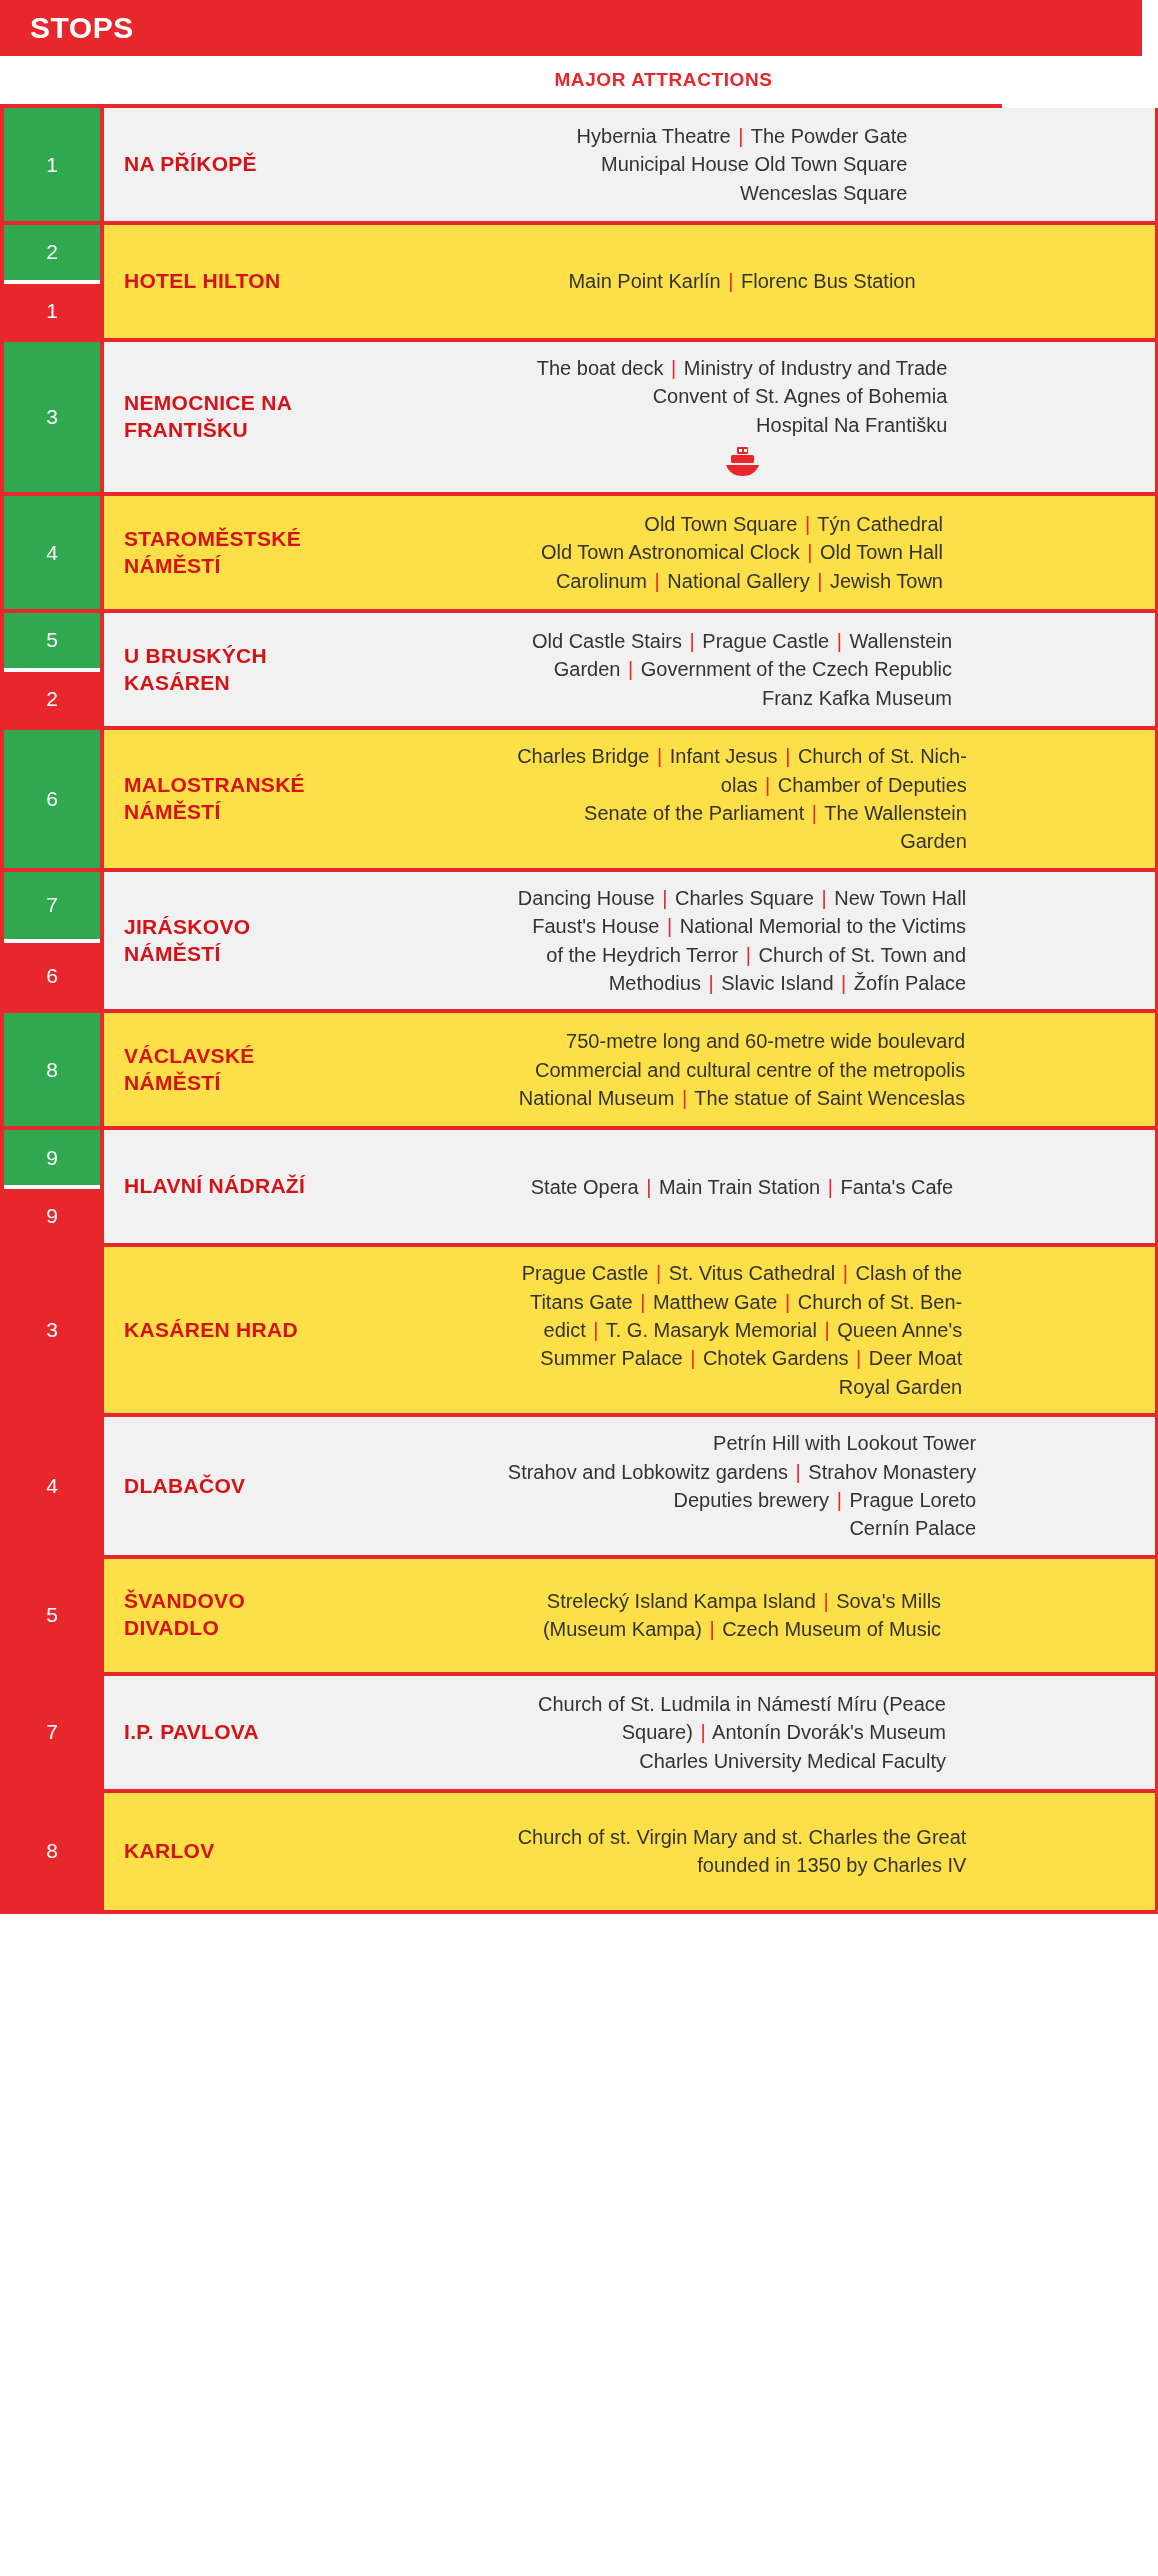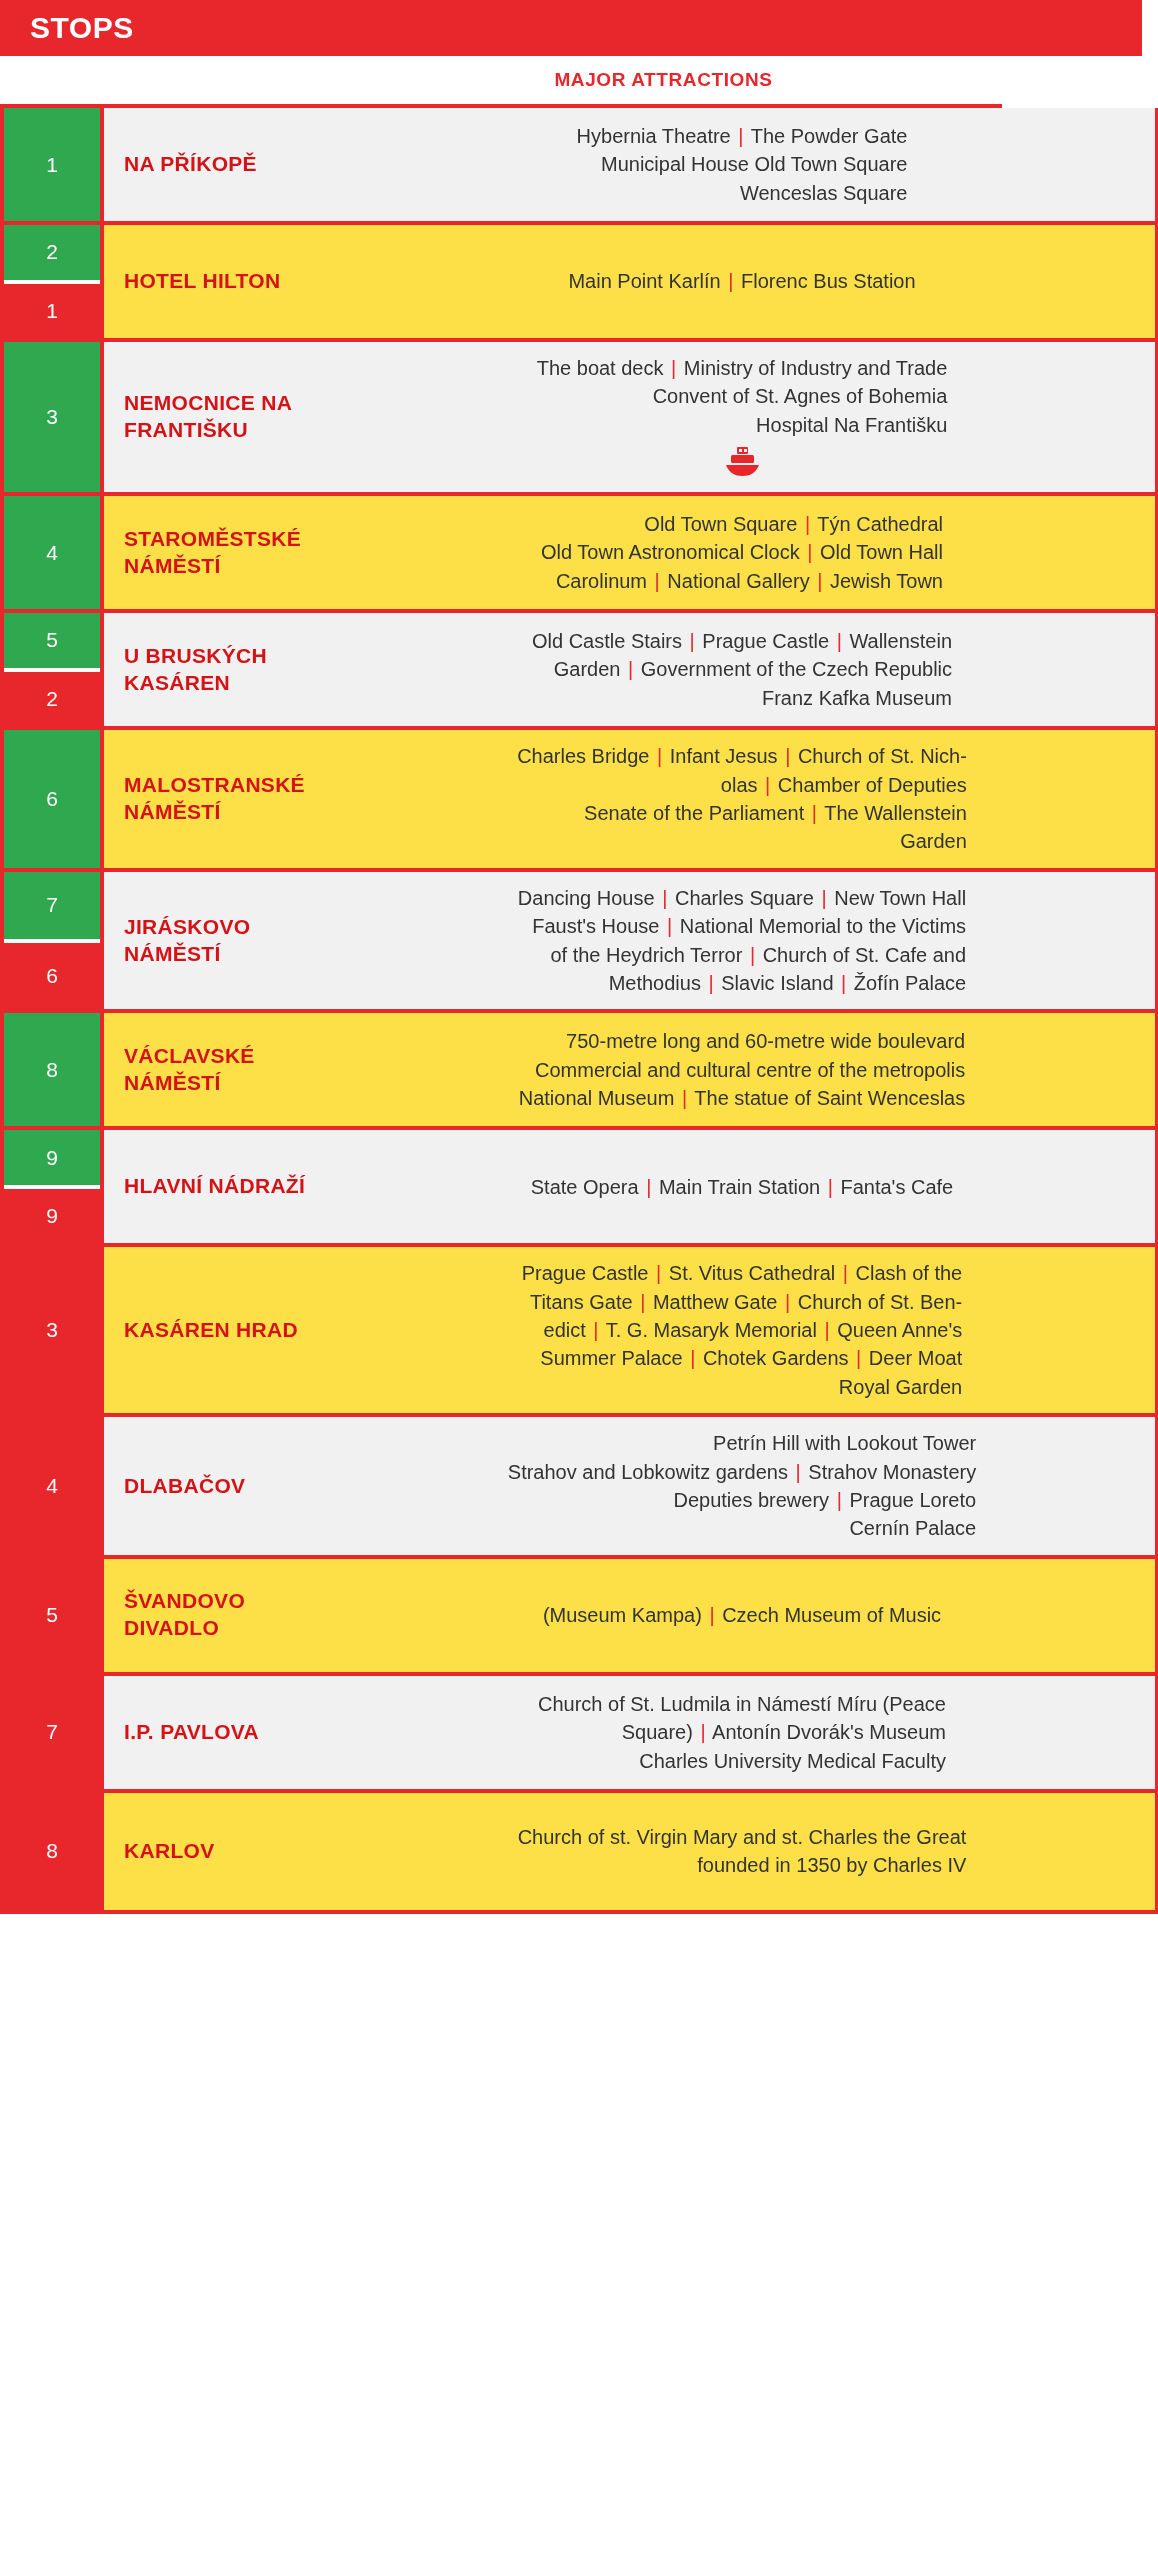--- a/index.html
+++ b/index.html
@@ -236,21 +236,21 @@
       <div class="row shaded">
         <div class="col-num">
           <div class="badge green split-top">7</div>
           <div class="badge red">6</div>
         </div>
         <div class="col-name">JIRÁSKOVO NÁMĚSTÍ</div>
         <div class="col-attr">
           <div class="attr-text">
             <div><span>Dancing House </span><span class="sep">|</span><span> Charles Square </span><span class="sep">|</span><span> New Town Hall</span></div>
             <div><span>Faust's House </span><span class="sep">|</span><span> National Memorial to the Victims</span></div>
-            <div><span>of the Heydrich Terror </span><span class="sep">|</span><span> Church of St. Cafe and</span></div>
+            <div><span>of the Heydrich Terror </span><span class="sep">|</span><span> Church of St. Town and</span></div>
             <div><span>Methodius </span><span class="sep">|</span><span> Slavic Island </span><span class="sep">|</span><span> Žofín Palace</span></div>
           </div>
         </div>
       </div>
       <div class="row plain">
         <div class="col-num">
           <div class="badge green">8</div>
         </div>
         <div class="col-name">VÁCLAVSKÉ NÁMĚSTÍ</div>
         <div class="col-attr">
@@ -302,20 +302,21 @@
           </div>
         </div>
       </div>
       <div class="row plain">
         <div class="col-num">
           <div class="badge red">5</div>
         </div>
         <div class="col-name">ŠVANDOVO DIVADLO</div>
         <div class="col-attr">
           <div class="attr-text">
+            <div><span>Strelecký Island Kampa Island </span><span class="sep">|</span><span> Sova's Mills</span></div>
             <div><span>(Museum Kampa) </span><span class="sep">|</span><span> Czech Museum of Music</span></div>
           </div>
         </div>
       </div>
       <div class="row shaded">
         <div class="col-num">
           <div class="badge red">7</div>
         </div>
         <div class="col-name">I.P. PAVLOVA</div>
         <div class="col-attr">

